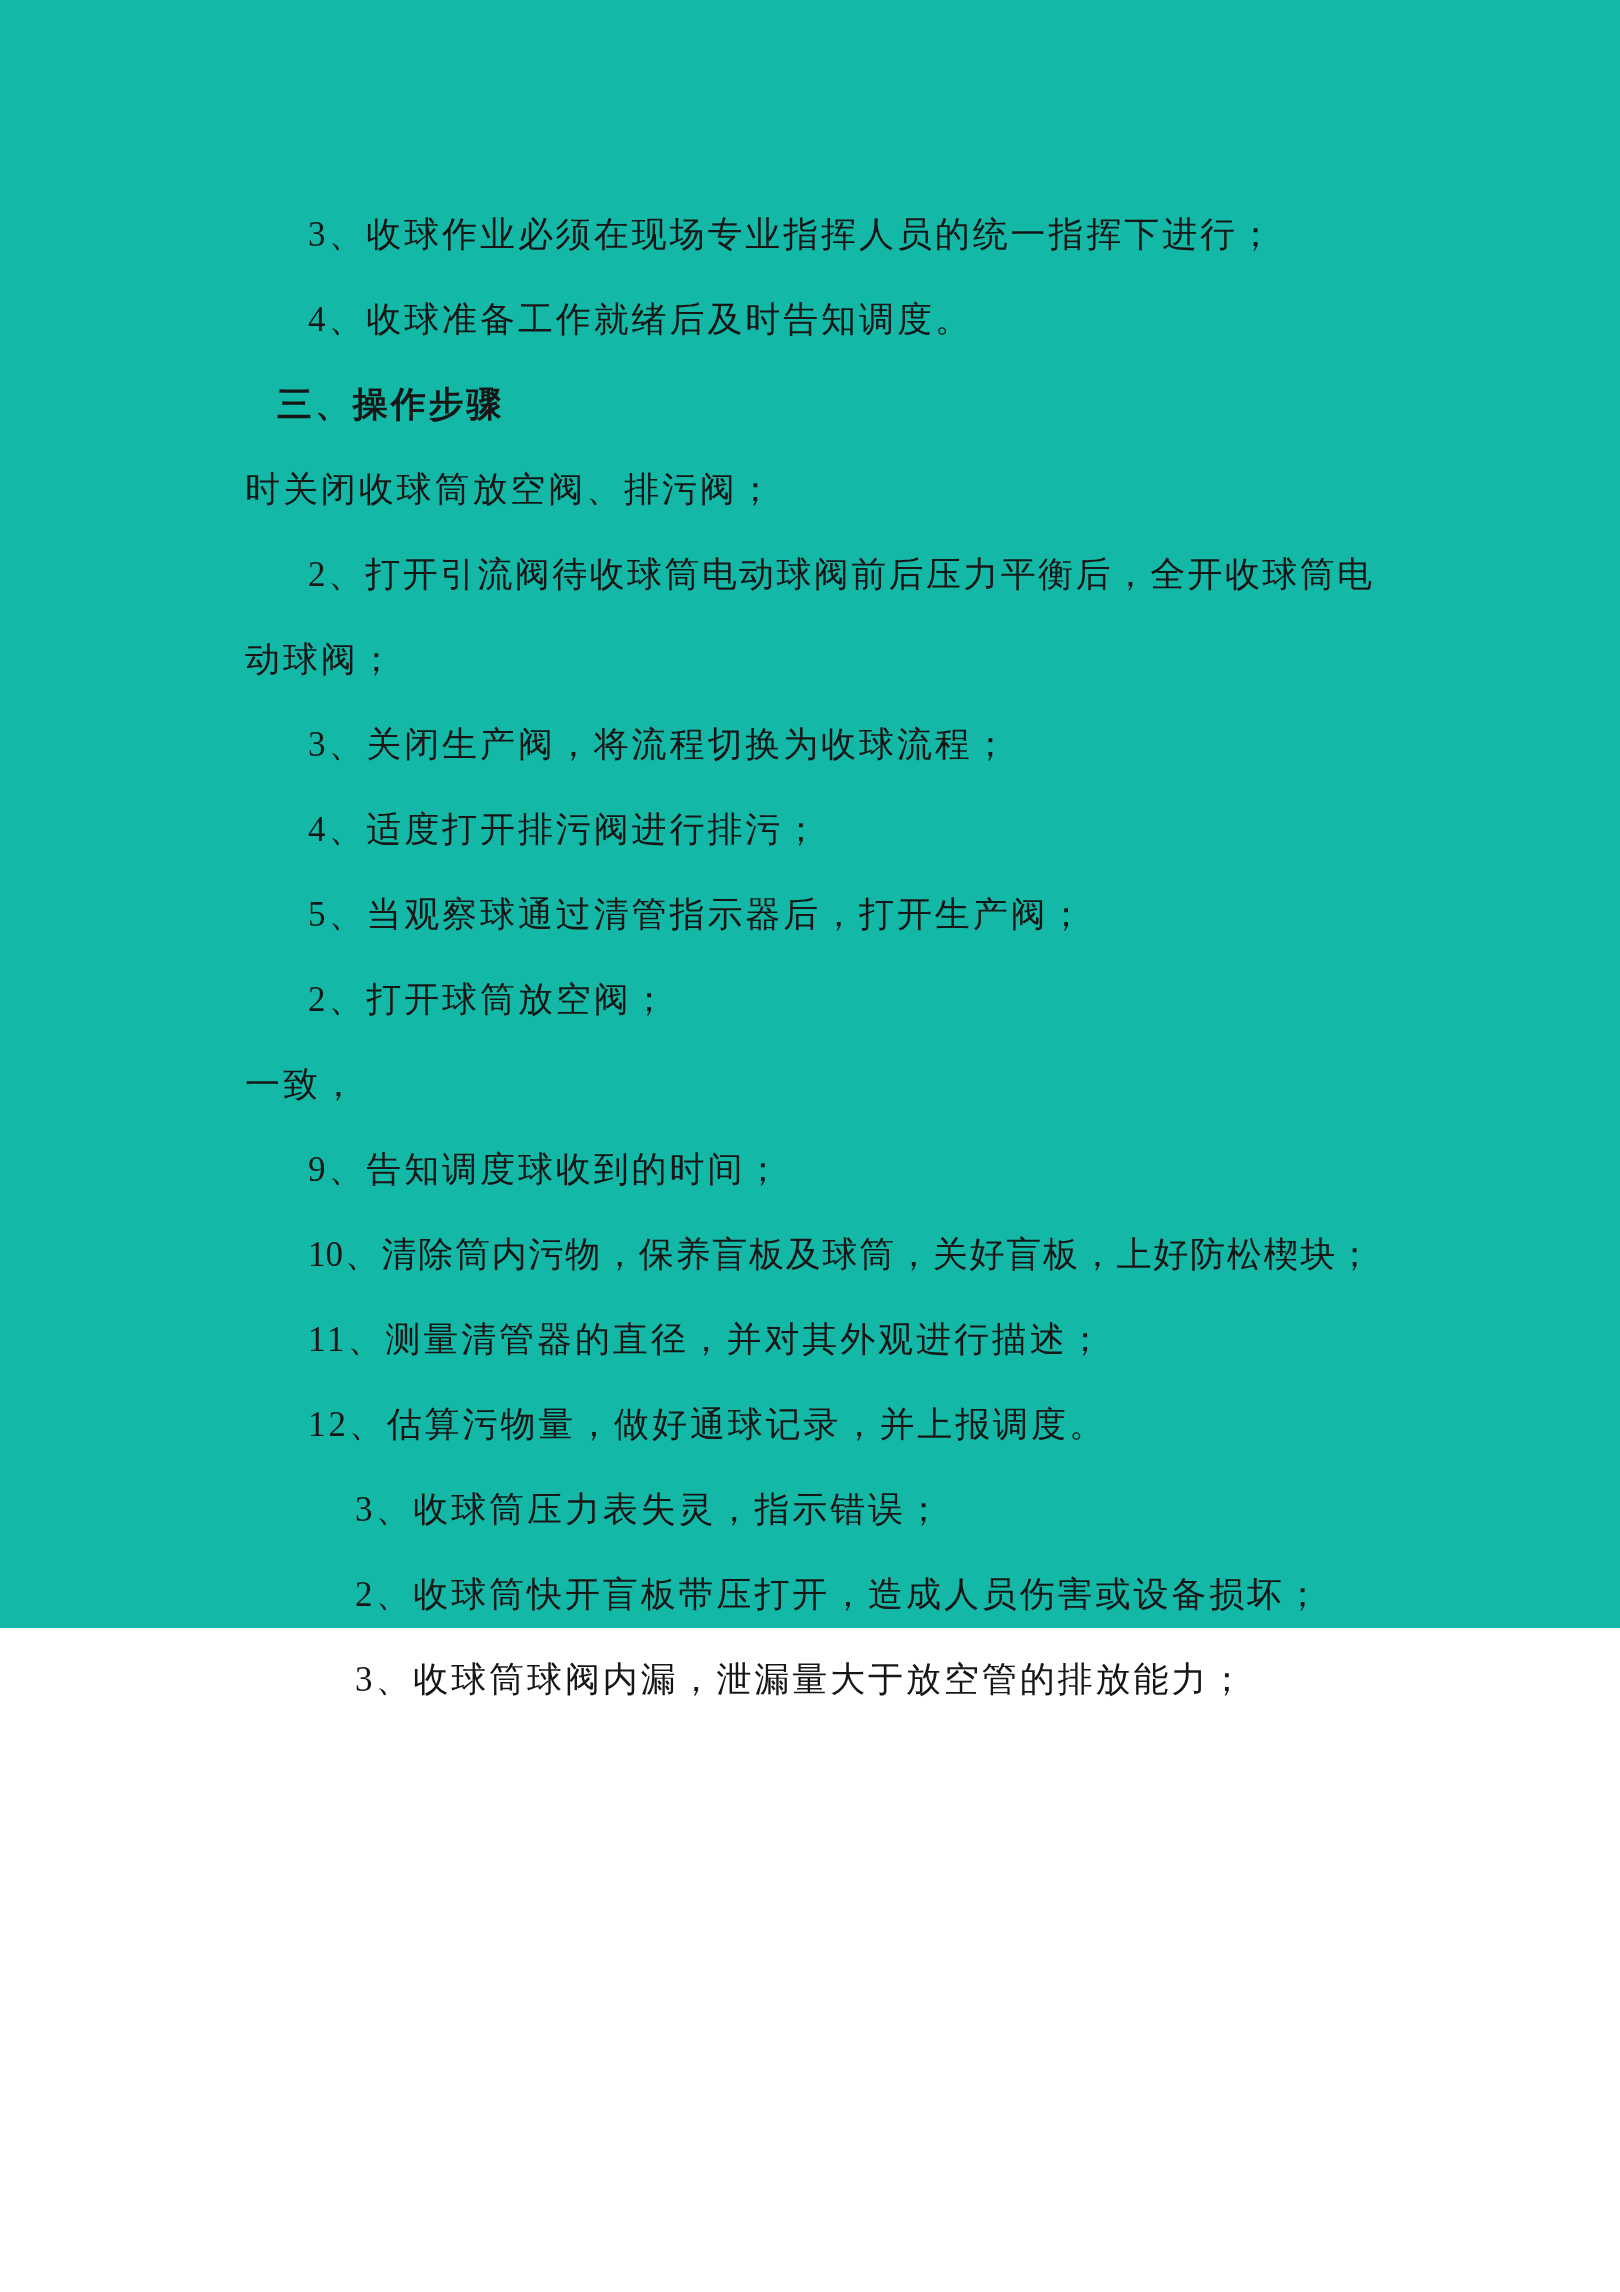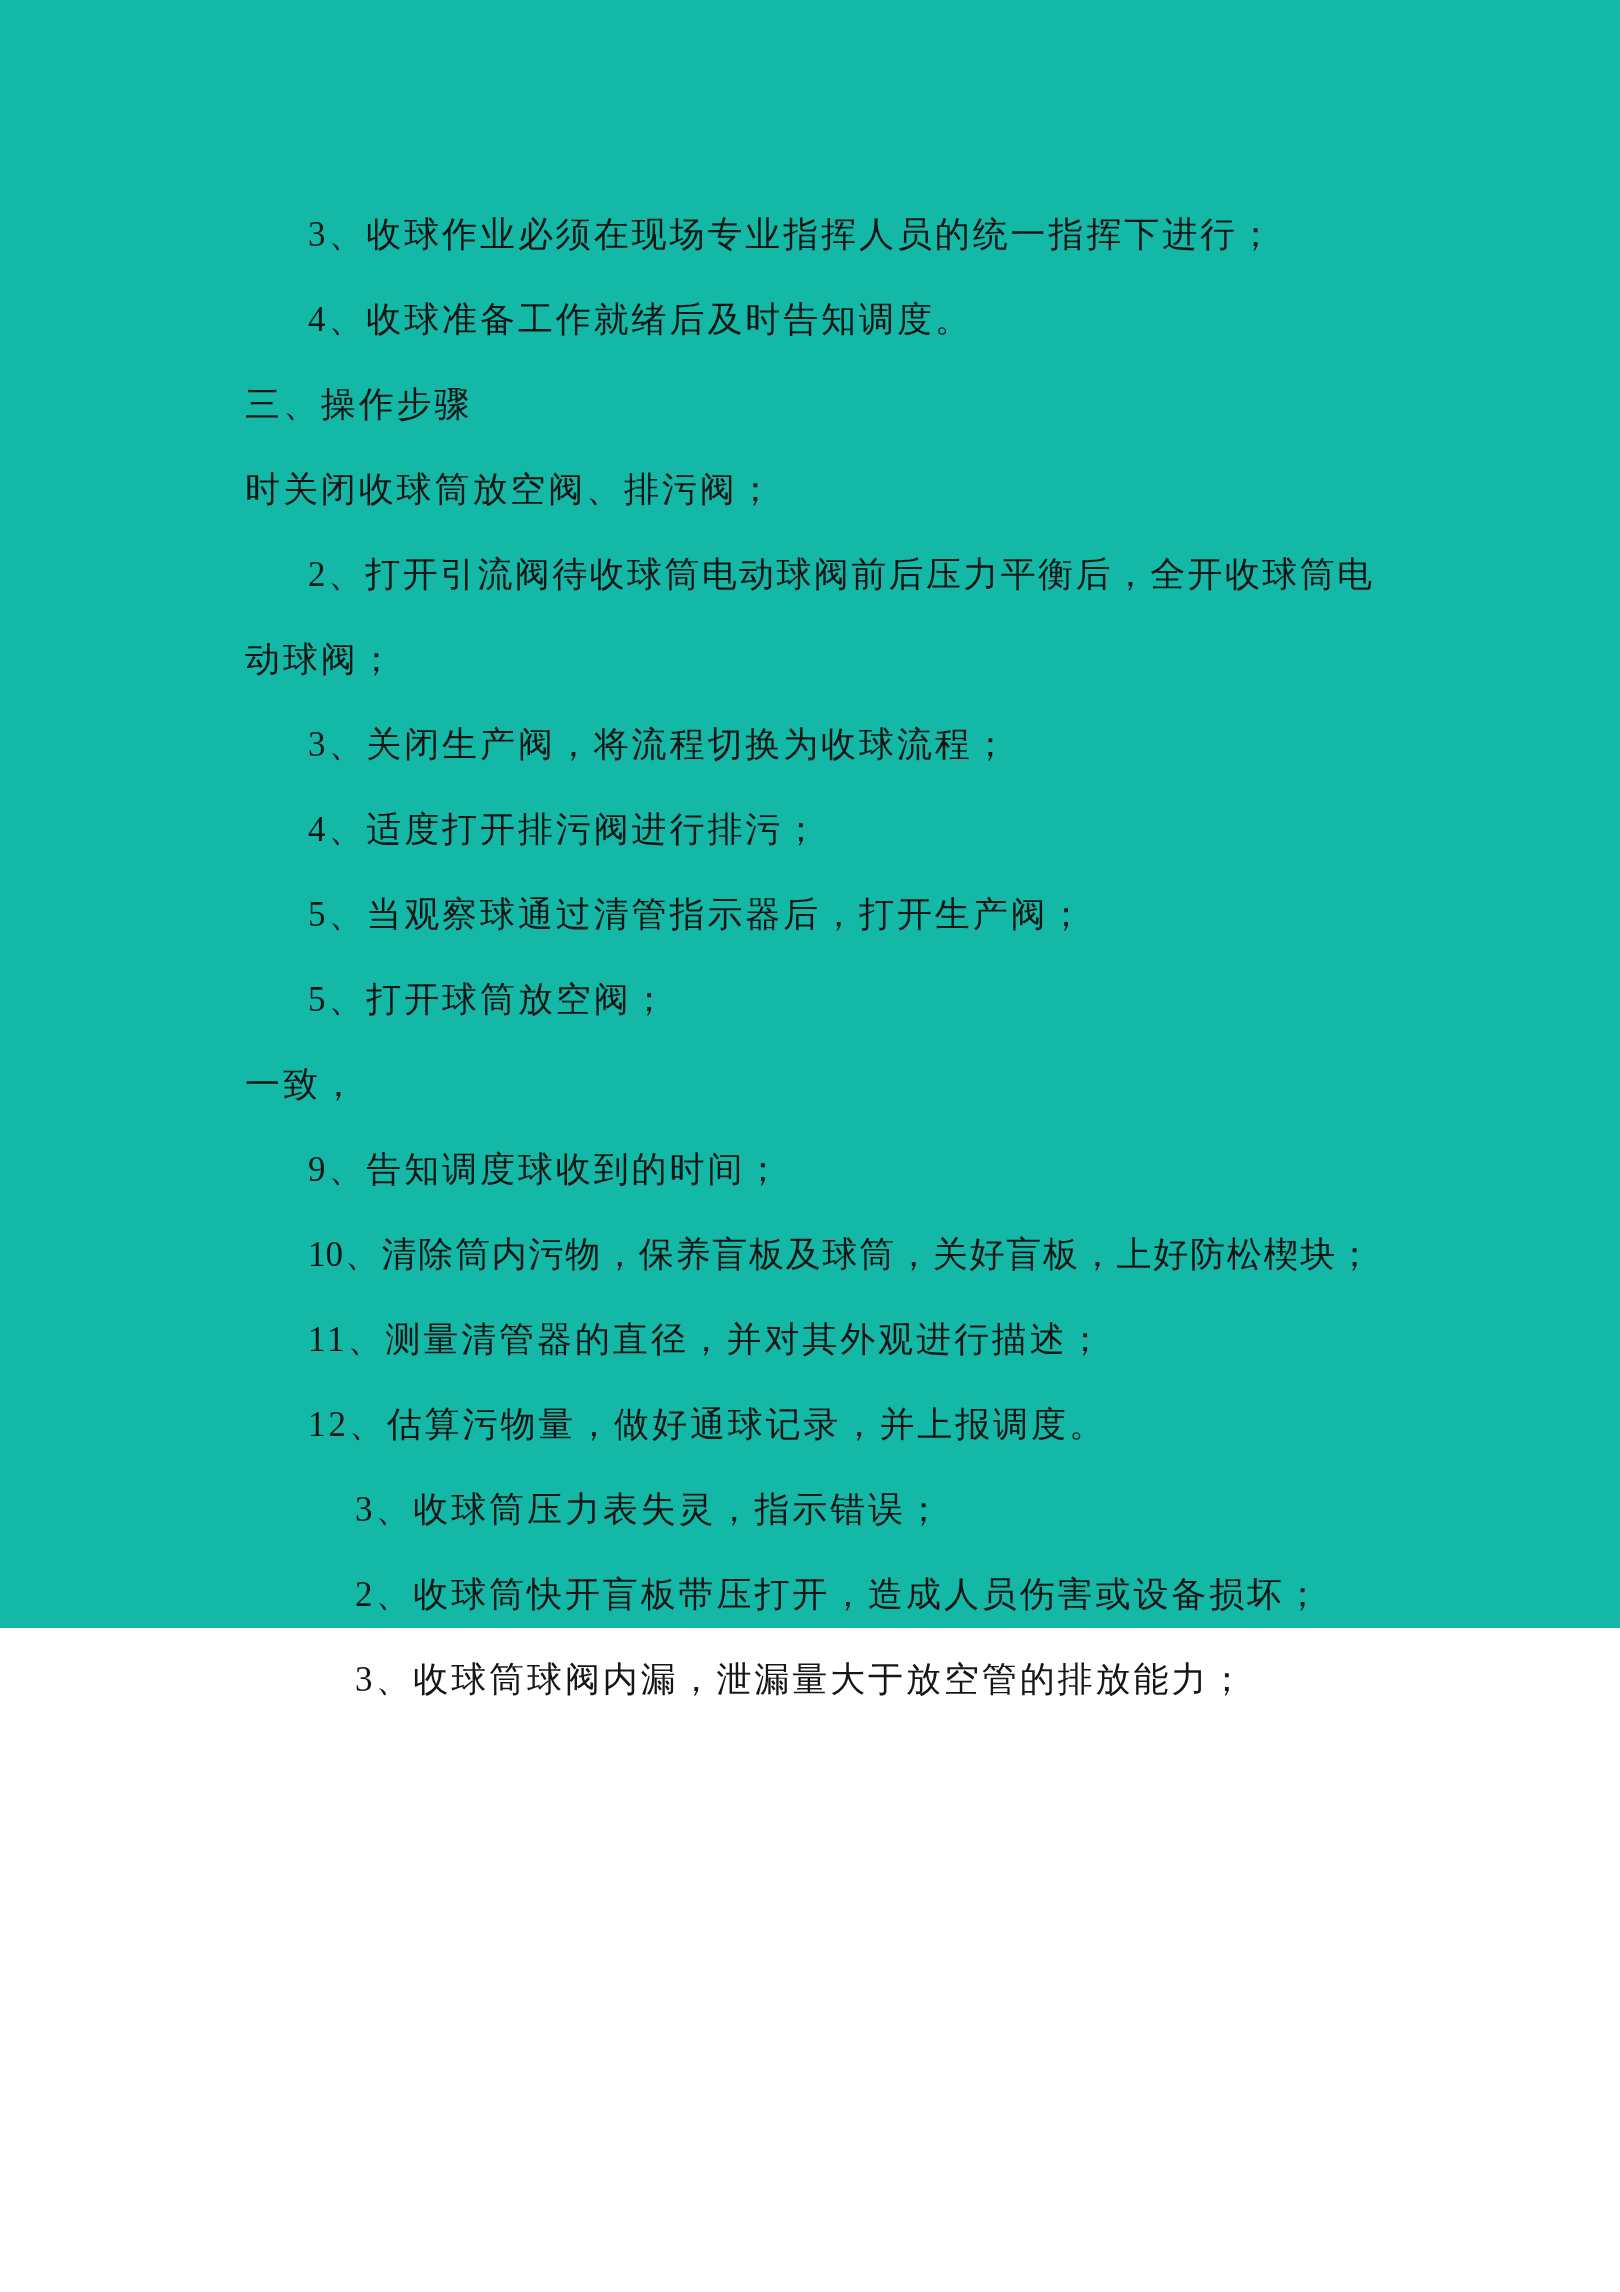--- a/index.html
+++ b/index.html
@@ -31,22 +31,23 @@
   .ln {
     margin: 0;
     padding: 0;
     font-size: 35px;
     line-height: 85px;
     letter-spacing: 2.9px;
     white-space: normal;
     text-align: left;
   }
   .head {
-    font-weight: 400;
+    font-weight: 700;
     letter-spacing: 2.9px;
+    margin-left: 32px;
   }
   .ind1 { text-indent: 63px; }   
   .ind2 { text-indent: 110px; }  
   .fill {                         
     letter-spacing: 0;
     text-align: justify;
     text-align-last: justify;
   }
 </style>
 </head>
@@ -61,21 +62,21 @@
     <p class="ln head">三、操作步骤</p>
 
     <p class="ln">时关闭收球筒放空阀、排污阀；</p>
 
     <p class="ln ind1 fill">2、打开引流阀待收球筒电动球阀前后压力平衡后，全开收球筒电</p>
     <p class="ln">动球阀；</p>
 
     <p class="ln ind1">3、关闭生产阀，将流程切换为收球流程；</p>
     <p class="ln ind1">4、适度打开排污阀进行排污；</p>
     <p class="ln ind1">5、当观察球通过清管指示器后，打开生产阀；</p>
-    <p class="ln ind1">5、打开球筒放空阀；</p>
+    <p class="ln ind1">2、打开球筒放空阀；</p>
 
     <p class="ln">一致，</p>
 
     <p class="ln ind1">9、告知调度球收到的时间；</p>
     <p class="ln ind1 fill">10、清除筒内污物，保养盲板及球筒，关好盲板，上好防松楔块；</p>
     <p class="ln ind1">11、测量清管器的直径，并对其外观进行描述；</p>
     <p class="ln ind1">12、估算污物量，做好通球记录，并上报调度。</p>
 
 
     <p class="ln ind2">3、收球筒压力表失灵，指示错误；</p>

